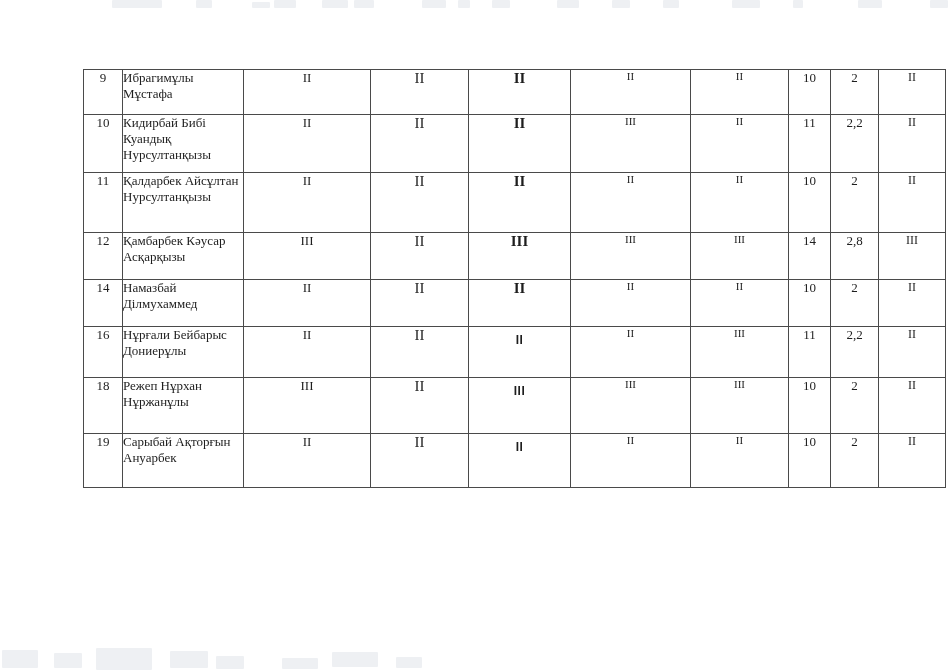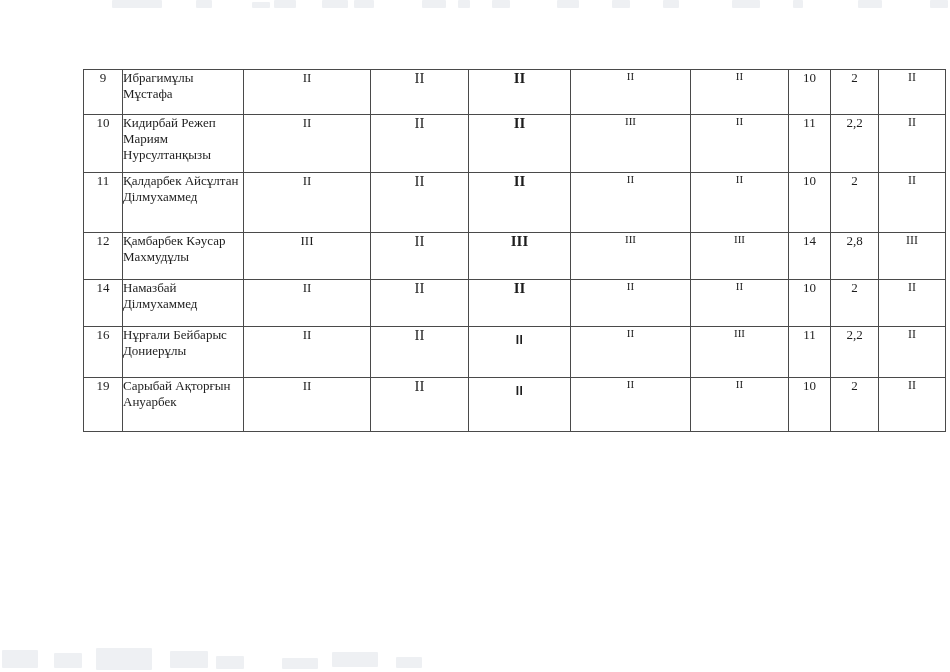--- a/index.html
+++ b/index.html
@@ -94,45 +94,45 @@
             <td class="c-roman c4">II</td>
             <td class="c-roman c5 serif">II</td>
             <td class="c-roman c6">II</td>
             <td class="c-roman c7">II</td>
             <td class="c-roman c8">10</td>
             <td class="c-roman c9">2</td>
             <td class="c-roman c10">II</td>
           </tr>
           <tr style="height: 58px;">
             <td class="c-num">10</td>
-            <td class="c-name">Кидирбай Режеп Мариям Нурсултанқызы</td>
+            <td class="c-name">Кидирбай Бибі Куандық Нурсултанқызы</td>
             <td class="c-roman c3">II</td>
             <td class="c-roman c4">II</td>
             <td class="c-roman c5 serif">II</td>
             <td class="c-roman c6">III</td>
             <td class="c-roman c7">II</td>
             <td class="c-roman c8">11</td>
             <td class="c-roman c9">2,2</td>
             <td class="c-roman c10">II</td>
           </tr>
           <tr style="height: 60px;">
             <td class="c-num">11</td>
-            <td class="c-name">Қалдарбек Айсұлтан Ділмухаммед</td>
+            <td class="c-name">Қалдарбек Айсұлтан Нурсултанқызы</td>
             <td class="c-roman c3">II</td>
             <td class="c-roman c4">II</td>
             <td class="c-roman c5 serif">II</td>
             <td class="c-roman c6">II</td>
             <td class="c-roman c7">II</td>
             <td class="c-roman c8">10</td>
             <td class="c-roman c9">2</td>
             <td class="c-roman c10">II</td>
           </tr>
           <tr style="height: 47px; margin-top: 24px;">
             <td class="c-num">12</td>
-            <td class="c-name">Қамбарбек Кәусар Махмудұлы</td>
+            <td class="c-name">Қамбарбек Кәусар Асқарқызы</td>
             <td class="c-roman c3">III</td>
             <td class="c-roman c4">II</td>
             <td class="c-roman c5 serif">III</td>
             <td class="c-roman c6">III</td>
             <td class="c-roman c7">III</td>
             <td class="c-roman c8">14</td>
             <td class="c-roman c9">2,8</td>
             <td class="c-roman c10">III</td>
           </tr>
           <tr style="height: 47px;">
@@ -150,20 +150,32 @@
           <tr style="height: 51px;">
             <td class="c-num">16</td>
             <td class="c-name">Нұрғали Бейбарыс Дониерұлы</td>
             <td class="c-roman c3">II</td>
             <td class="c-roman c4">II</td>
             <td class="c-roman c5 sans">II</td>
             <td class="c-roman c6">II</td>
             <td class="c-roman c7">III</td>
             <td class="c-roman c8">11</td>
             <td class="c-roman c9">2,2</td>
+            <td class="c-roman c10">II</td>
+          </tr>
+          <tr style="height: 56px;">
+            <td class="c-num">18</td>
+            <td class="c-name">Режеп Нұрхан Нұржанұлы</td>
+            <td class="c-roman c3">III</td>
+            <td class="c-roman c4">II</td>
+            <td class="c-roman c5 sans">III</td>
+            <td class="c-roman c6">III</td>
+            <td class="c-roman c7">III</td>
+            <td class="c-roman c8">10</td>
+            <td class="c-roman c9">2</td>
             <td class="c-roman c10">II</td>
           </tr>
           <tr style="height: 54px;">
             <td class="c-num">19</td>
             <td class="c-name">Сарыбай Ақторғын Ануарбек</td>
             <td class="c-roman c3">II</td>
             <td class="c-roman c4">II</td>
             <td class="c-roman c5 sans">II</td>
             <td class="c-roman c6">II</td>
             <td class="c-roman c7">II</td>

